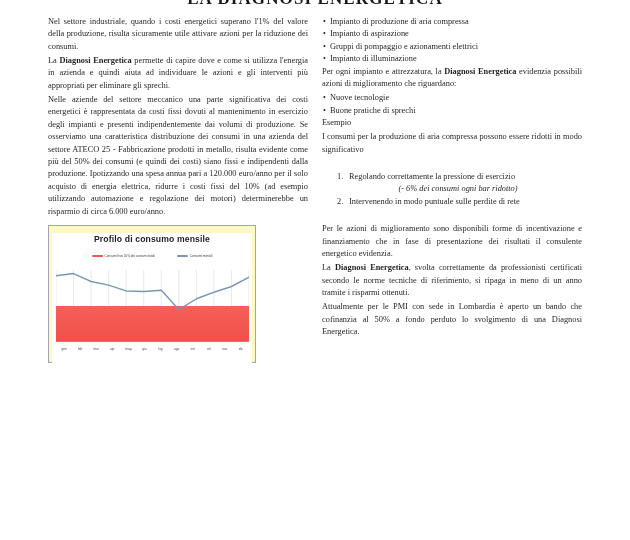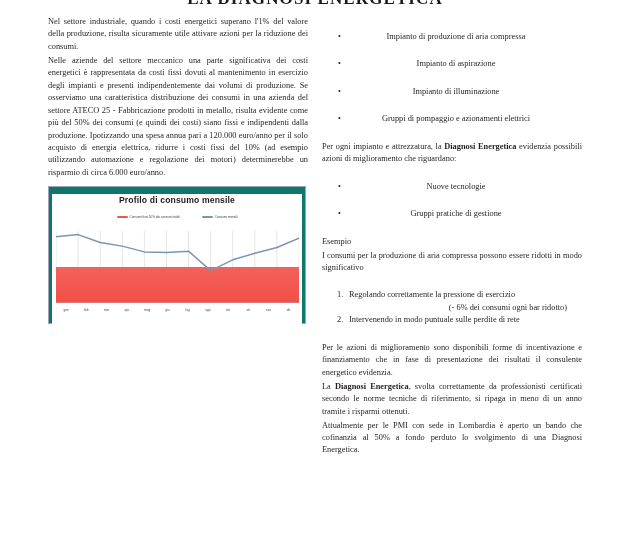--- a/index.html
+++ b/index.html
@@ -55,22 +55,22 @@
     margin:1px 0 1px 0;
   }
   ul.bullets{
     margin:0;
     padding:0;
     list-style:none;
   }
   ul.bullets li{
     position:relative;
     padding-left:8px;
-    margin:15px;
-    text-align:center;
+    margin:0;
+    text-align:left;
   }
   ul.bullets li:before{
     content:"\2022";
     position:absolute;
     left:1px;top:0;
     font-size:8px;
   }
   ol.numlist{
     margin:15px;
     padding:0;
@@ -84,30 +84,31 @@
     text-align:justify;
     counter-increment:nl;
   }
   ol.numlist li:before{
     content:counter(nl) ".";
     position:absolute;
     left:0;top:0;
   }
   ol.numlist li .sub{
     display:block;
-    text-align:right;
+    text-align:center;
+    font-style:italic;
   }
 
   
   .figure{
     margin-top:7px;
-    width:258px;
+    width:208px;
     height:138px;
     border:1px solid #9fa4b5;
-    background:#0f766e;
+    background:#fef9c3;
     box-sizing:border-box;
     padding:3px;
     position:relative;
   }
   .figure-inner{
     position:relative;
     width:100%;height:100%;
     background:#ffffff;
   }
   .chart-title{
@@ -165,20 +166,21 @@
 <div class="page">
 
   <div class="doc-title">LA DIAGNOSI ENERGETICA</div>
 
   <div class="columns">
 
     <div class="col">
 
       <p><span>Nel settore industriale, quando i costi energetici superano l'1% del valore della produzione, risulta sicuramente utile attivare azioni per la riduzione dei consumi.</span></p>
 
+      <p><span>La </span><b>Diagnosi Energetica</b> <span>permette di capire dove e come si utilizza l'energia in azienda e quindi aiuta ad individuare le azioni e gli interventi più appropriati per eliminare gli sprechi.</span></p>
 
       <p><span>Nelle aziende del settore meccanico una parte significativa dei costi energetici è rappresentata da costi fissi dovuti al mantenimento in esercizio degli impianti e presenti indipendentemente dai volumi di produzione. Se osserviamo una caratteristica distribuzione dei consumi in una azienda del settore ATECO 25 - Fabbricazione prodotti in metallo, risulta evidente come più del 50% dei consumi (e quindi dei costi) siano fissi e indipendenti dalla produzione. Ipotizzando una spesa annua pari a 120.000 euro/anno per il solo acquisto di energia elettrica, ridurre i costi fissi del 10% (ad esempio utilizzando automazione e regolazione dei motori) determinerebbe un risparmio di circa 6.000 euro/anno.</span></p>
 
       <div class="figure">
         <div class="figure-inner">
 
           <div class="chart-title">Profilo di consumo mensile</div>
 
           <div class="chart-legend">
             <span class="legend-item">
@@ -238,29 +240,29 @@
       </div>
 
     </div>
 
     <div class="col">
 
 
       <ul class="bullets">
         <li><span>Impianto di produzione di aria compressa</span></li>
         <li><span>Impianto di aspirazione</span></li>
+        <li><span>Gruppi di pompaggio e azionamenti elettrici</span></li>
         <li><span>Impianto di illuminazione</span></li>
-        <li><span>Gruppi di pompaggio e azionamenti elettrici</span></li>
       </ul>
 
       <p><span>Per ogni impianto e attrezzatura, la </span><b>Diagnosi Energetica</b><span> evidenzia possibili azioni di miglioramento che riguardano:</span></p>
 
       <ul class="bullets">
         <li><span>Nuove tecnologie</span></li>
-        <li><span>Gruppi pratiche di gestione</span></li>
+        <li><span>Buone pratiche di sprechi</span></li>
       </ul>
 
       <p class="heading">Esempio</p>
 
       <p>I consumi per la produzione di aria compressa possono essere ridotti in modo significativo</p>
 
       <ol class="numlist">
         <li>
           <span>Regolando correttamente la pressione di esercizio</span>
           <span class="sub">(- 6% dei consumi ogni bar ridotto)</span>

